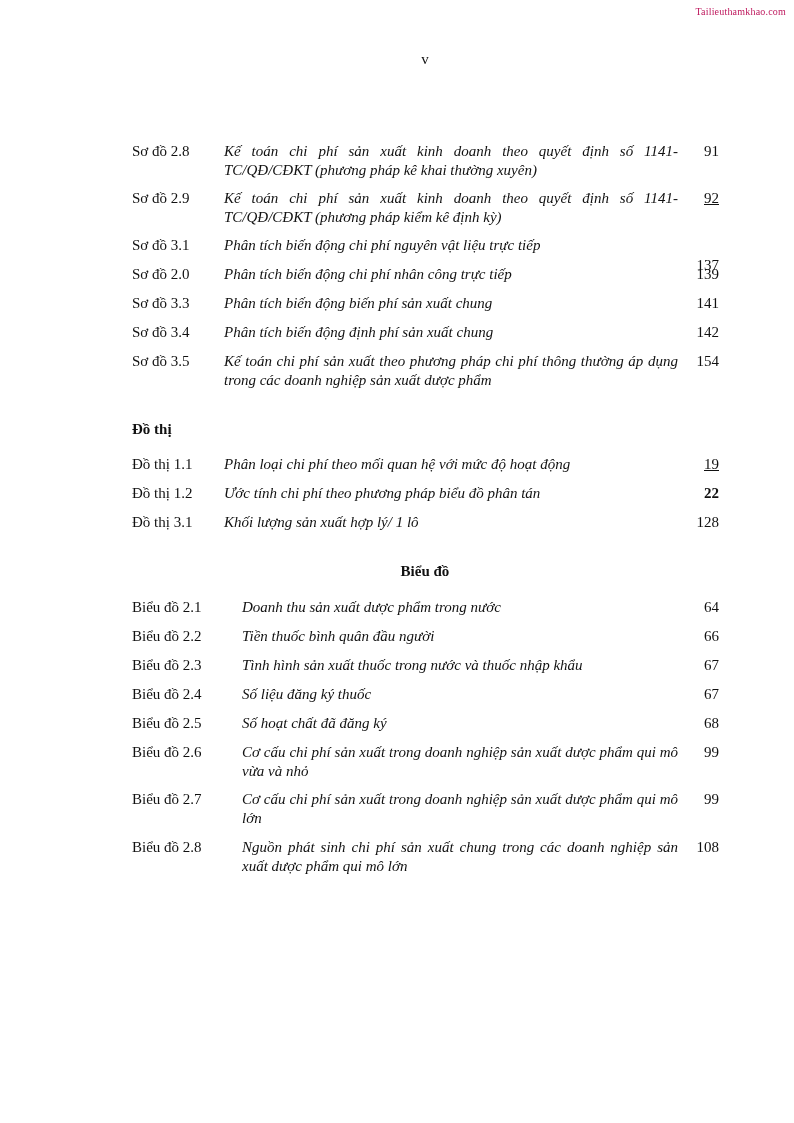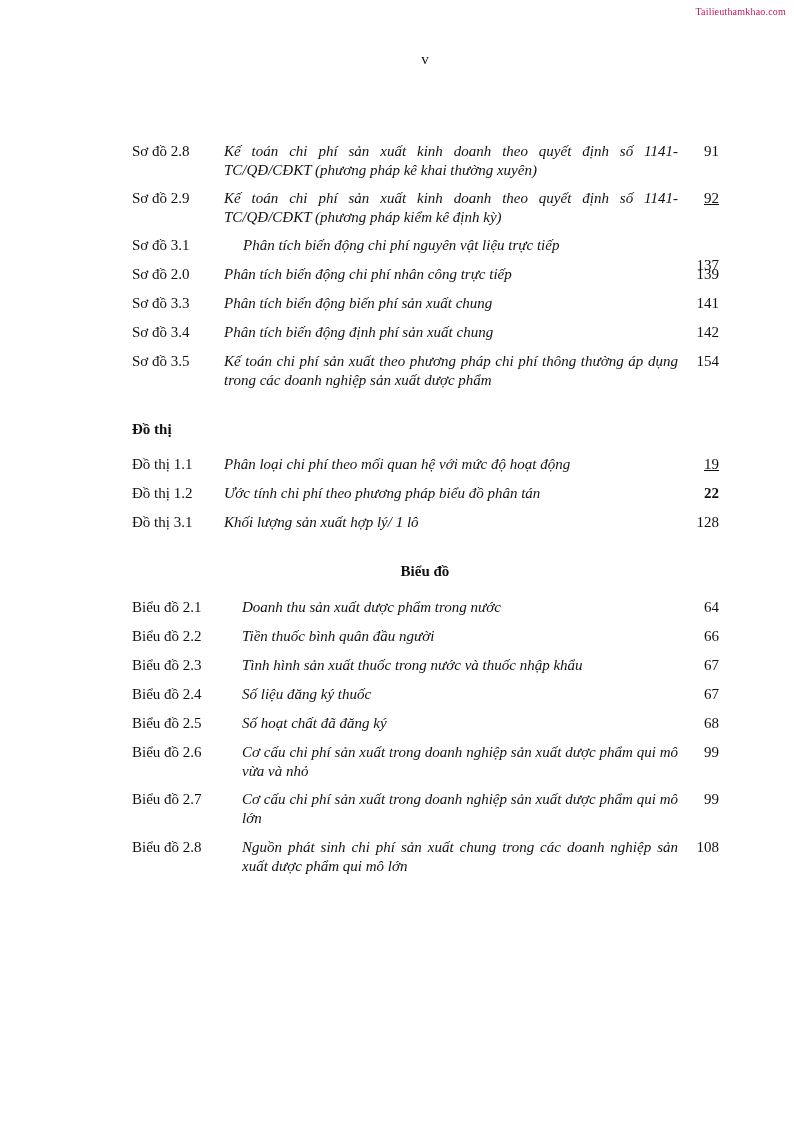--- a/index.html
+++ b/index.html
@@ -42,21 +42,21 @@
     <span class="txt" style="left:92px;width:454px;">Kế toán chi phí sản xuất kinh doanh theo quyết định số 1141-TC/QĐ/CĐKT (phương pháp kê khai thường xuyên)</span>
     <span class="pg" style="right:0;">91</span>
   </div>
   <div class="row" style="top:189px;left:132px;width:587px;">
     <span class="lbl">Sơ đồ 2.9</span>
     <span class="txt" style="left:92px;width:454px;">Kế toán chi phí sản xuất kinh doanh theo quyết định số 1141-TC/QĐ/CĐKT (phương pháp kiểm kê định kỳ)</span>
     <span class="pg" style="right:0;text-decoration:underline;">92</span>
   </div>
   <div class="row" style="top:236px;left:132px;width:587px;">
     <span class="lbl">Sơ đồ 3.1</span>
-    <span class="txt" style="left:92px;width:454px;margin-left:19px;">Phân tích biến động chi phí nguyên vật liệu trực tiếp</span>
+    <span class="txt" style="left:92px;width:454px;">Phân tích biến động chi phí nguyên vật liệu trực tiếp</span>
     <span class="pg" style="right:0;margin-top:20px;">137</span>
   </div>
   <div class="row" style="top:265px;left:132px;width:587px;">
     <span class="lbl">Sơ đồ 2.0</span>
     <span class="txt" style="left:92px;width:454px;">Phân tích biến động chi phí nhân công trực tiếp</span>
     <span class="pg" style="right:0;">139</span>
   </div>
   <div class="row" style="top:294px;left:132px;width:587px;">
     <span class="lbl">Sơ đồ 3.3</span>
     <span class="txt" style="left:92px;width:454px;">Phân tích biến động biến phí sản xuất chung</span>

